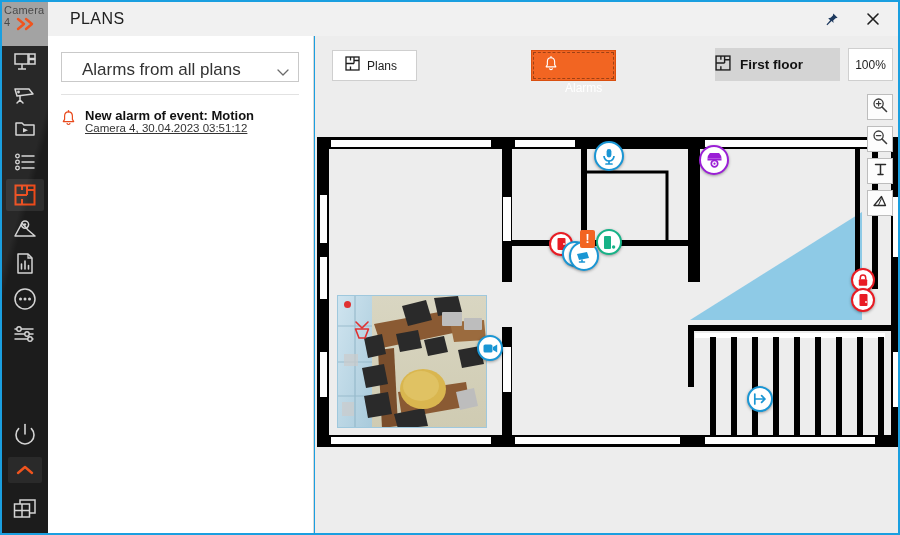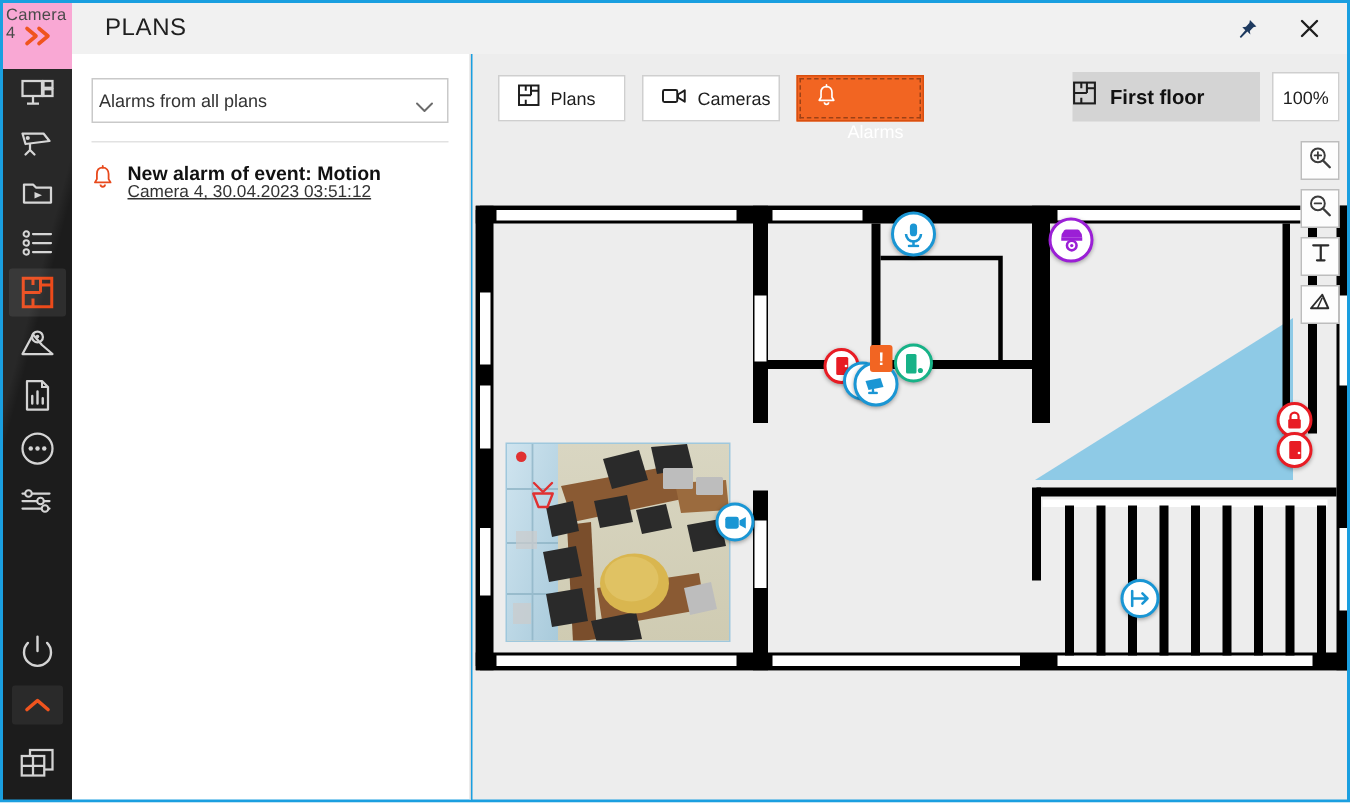--- a/index.html
+++ b/index.html
@@ -4,21 +4,21 @@
 <style>
   * { box-sizing: border-box; margin:0; padding:0; }
   html,body { width:900px; height:535px; overflow:hidden; background:#fff;
     font-family:"Liberation Sans", sans-serif; }
 
   #app { position:relative; width:900px; height:535px; background:#1a9fe0; }
 
   
   #rail { position:absolute; left:2px; top:2px; width:46px; height:531px;
     background:#1c1c1c; overflow:hidden; }
-  #rail-top { position:relative; height:44px; background:#f9a8d4; }
+  #rail-top { position:relative; height:44px; background:#a3a3a3; }
   #rail-ghost { position:absolute; left:2px; top:2px; font-size:11px;
     color:#4a4a4a; letter-spacing:.2px; }
   #rail-expand { position:absolute; left:10px; top:10px; width:28px; height:24px;
     display:flex; align-items:center; justify-content:center; cursor:pointer; }
   #rail-expand svg { display:block; }
 
   .rail-item { position:relative; height:33px; display:flex; align-items:center;
     justify-content:center; cursor:pointer; }
   .rail-item.tall { height:35px; }
   .rail-item svg { display:block; }
@@ -47,21 +47,21 @@
   .tb-btn { position:absolute; top:0; width:42px; height:34px; display:flex;
     align-items:center; justify-content:center; cursor:pointer; }
   #btn-pin { right:46px; }
   #btn-close { right:4px; }
 
   
   #leftpanel { position:absolute; left:48px; top:36px; width:266px; height:497px;
     background:#fff; border-right:1px solid #d8d8d8; }
   #filter-select { position:absolute; left:13px; top:16px; width:238px; height:30px;
     border:1px solid #c9c9c9; background:#fff; cursor:pointer; }
-  #filter-label { position:absolute; left:4px; top:7px; font-size:12px; color:#333; }
+  #filter-label { position:absolute; left:20px; top:7px; font-size:17px; color:#333; }
   #filter-chev { position:absolute; right:9px; top:10px; }
   #panel-div { position:absolute; left:13px; top:58px; width:238px; height:1px;
     background:#e2e2e2; }
 
   .alarm-row { position:absolute; left:13px; top:72px; width:240px; cursor:pointer; }
   #alarm-bell { position:absolute; left:0; top:2px; }
   #alarm-title { position:absolute; left:24px; top:0; font-size:13px;
     font-weight:bold; color:#111; }
   #alarm-sub { position:absolute; left:24px; top:14px; font-size:11.5px; color:#333;text-decoration:underline; }
 
@@ -284,29 +284,20 @@
       <div class="tbtn" id="tb-plans">
         <span>
           <svg width="15" height="15" viewBox="0 0 15 15">
             <rect x="1" y="1" width="13" height="13" fill="none" stroke="#1d1d1d" stroke-width="1.3"></rect>
             <path d="M1 7.5 L5.5 7.5 M5.5 1 L5.5 4.5 M5.5 10.5 L5.5 14 M5.5 7.5 L9 7.5 M9 4.5 L14 4.5 M9 1 L9 7.5" stroke="#1d1d1d" stroke-width="1.3" fill="none"></path>
           </svg>
         </span>
         <span class="lbl">Plans</span>
       </div>
 
-      <div class="tbtn" id="tb-cameras">
-        <span>
-          <svg width="17" height="13" viewBox="0 0 17 13">
-            <rect x="1" y="3" width="9.5" height="8" rx="1" fill="none" stroke="#1d1d1d" stroke-width="1.3"></rect>
-            <path d="M11 6 L15.5 3.2 L15.5 10.8 L11 8 Z" fill="none" stroke="#1d1d1d" stroke-width="1.3" stroke-linejoin="round"></path>
-          </svg>
-        </span>
-        <span class="lbl">Cameras</span>
-      </div>
 
       <div class="tbtn" id="tb-alarms">
         <span>
           <svg width="14" height="15" viewBox="0 0 15 16">
             <path d="M7.5 1.8 C4.9 1.8 3.6 3.6 3.6 6 L3.6 9.4 L2.3 11.6 L12.7 11.6 L11.4 9.4 L11.4 6 C11.4 3.6 10.1 1.8 7.5 1.8 Z" fill="none" stroke="#ffffff" stroke-width="1.2" stroke-linejoin="round"></path>
             <path d="M7.5 1.8 L7.5 0.6" stroke="#fff" stroke-width="1.2" stroke-linecap="round"></path>
             <path d="M6 13 a1.5 1.5 0 0 0 3 0" fill="none" stroke="#fff" stroke-width="1.2"></path>
           </svg>
         </span>
         <span class="lbl">Alarms</span>

